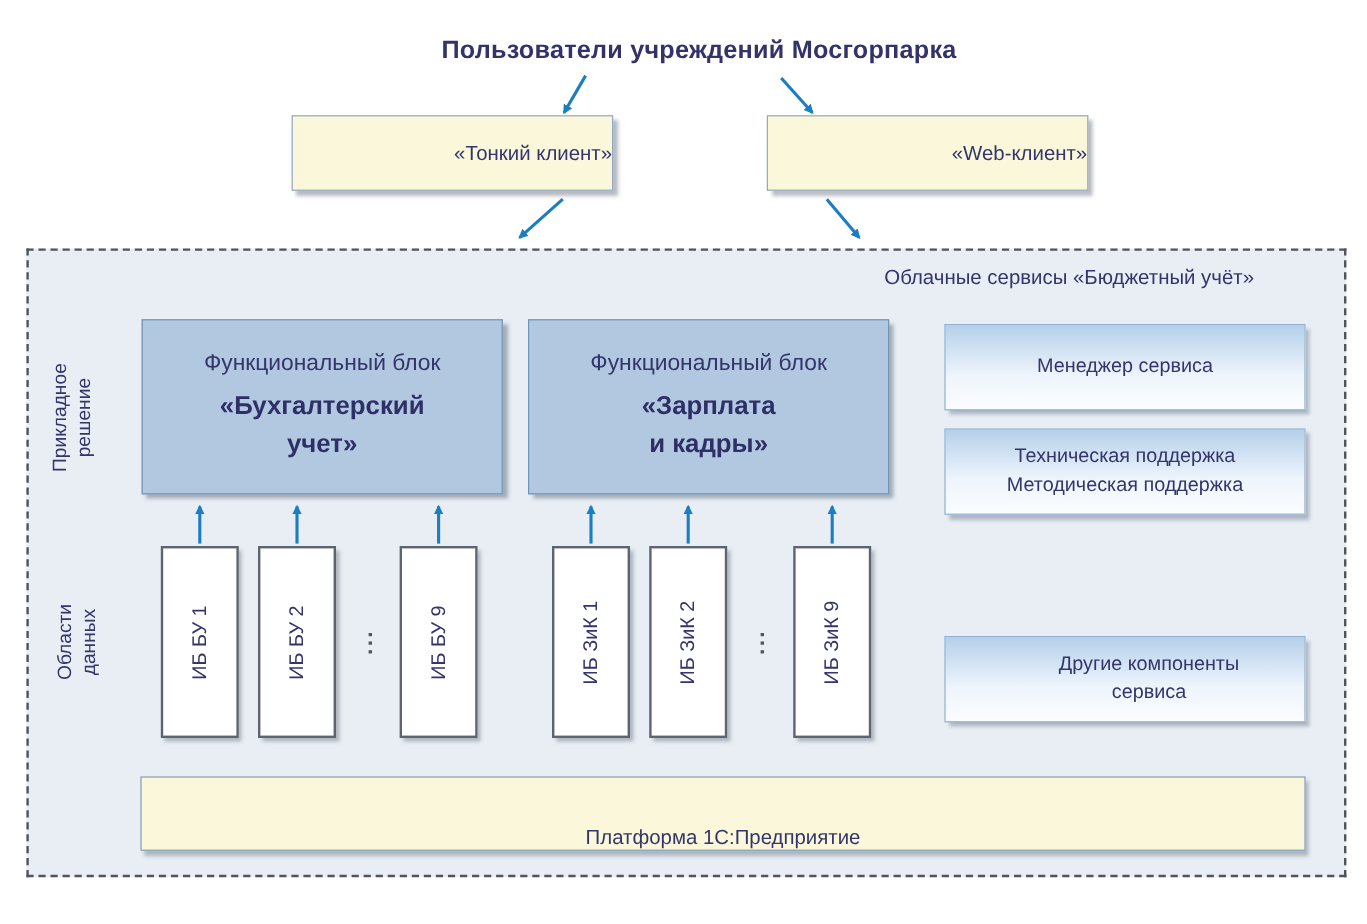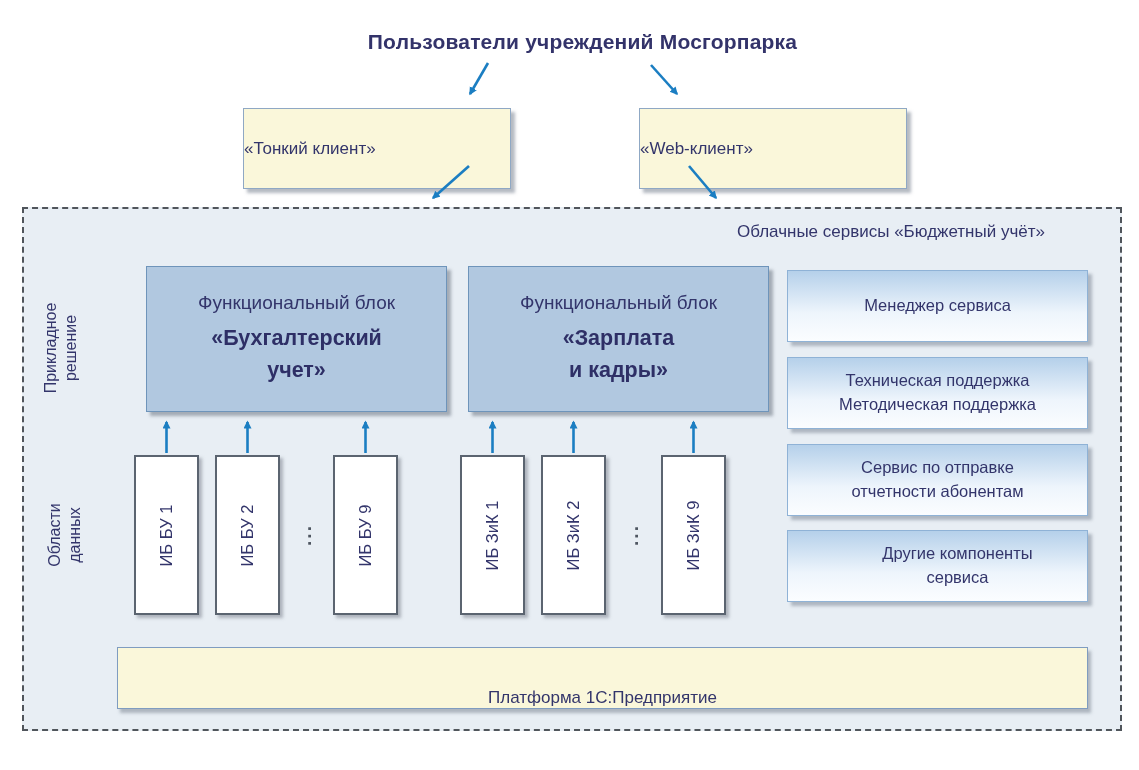--- a/index.html
+++ b/index.html
@@ -12,25 +12,25 @@
     overflow:hidden;
   }
   .title{
     position:absolute;left:0;right:0;top:30px;
     text-align:center;
     font-size:21px;font-weight:bold;color:#33336a;
     letter-spacing:.2px;
     padding-left:26px;
   }
   .client-box{
-    position:absolute;top:108px;width:268px;height:81px;
+    position:absolute;top:96px;width:268px;height:63px;
     background:#faf7da;
     border:1.5px solid #8fa8c4;
     box-shadow:4px 4px 3px rgba(110,120,135,.5);
-    display:flex;align-items:center;justify-content:flex-start;
+    display:flex;align-items:center;justify-content:flex-end;
     font-size:17px;color:#33356b;
     box-sizing:border-box;
   }
   .client-thin{left:243px;}
   .client-web{left:639px;}
   .cloud{
     position:absolute;left:22px;top:207px;width:1100px;height:524px;
     background:#e8eef4;
     border:2px dashed #50555b;
     box-sizing:border-box;
@@ -49,21 +49,20 @@
   .side-app{left:-19px;top:327px;}
   .side-data{left:-15px;top:514px;}
   .fblock{
     position:absolute;top:266px;width:301px;height:146px;
     background:#b1c8e0;
     border:1.5px solid #6e94ba;
     box-shadow:4px 4px 3px rgba(95,105,120,.5);
     box-sizing:border-box;
     display:flex;flex-direction:column;align-items:center;justify-content:center;
     text-align:center;
-    margin-left:28px;
   }
   .fblock-1{left:118px;}
   .fblock-2{left:440px;}
   .fblock .subtitle{font-size:19px;color:#33356b;margin-bottom:8px;}
   .fblock .name{font-size:21.5px;font-weight:bold;color:#2e2f66;line-height:1.5;white-space:pre-line;}
   .db-box{
     position:absolute;top:455px;width:65px;height:160px;
     background:#ffffff;
     border:2px solid #5b6470;
     box-shadow:3px 3px 3px rgba(115,122,133,.5);
@@ -163,22 +162,20 @@
   <div class="dots dots-2">
     <span>...</span>
   </div>
   <div class="db-box db-6">
     <span>ИБ ЗиК 9</span>
   </div>
 
   <div class="service-box svc-1">Менеджер сервиса</div>
   <div class="service-box svc-2">Техническая поддержка
 Методическая поддержка</div>
-  <div class="service-box svc-3">Сервис по отправке
-отчетности абонентам</div>
   <div class="service-box svc-4">Другие компоненты
 сервиса</div>
 
   <div class="platform">
     <span>Платформа 1С:Предприятие</span>
   </div>
 
   <svg class="arrows" viewBox="0 0 1139 770" xmlns="http://www.w3.org/2000/svg">
     <defs>
       <marker id="ah" markerWidth="10" markerHeight="10" refX="6.6" refY="4" orient="auto" markerUnits="userSpaceOnUse">

